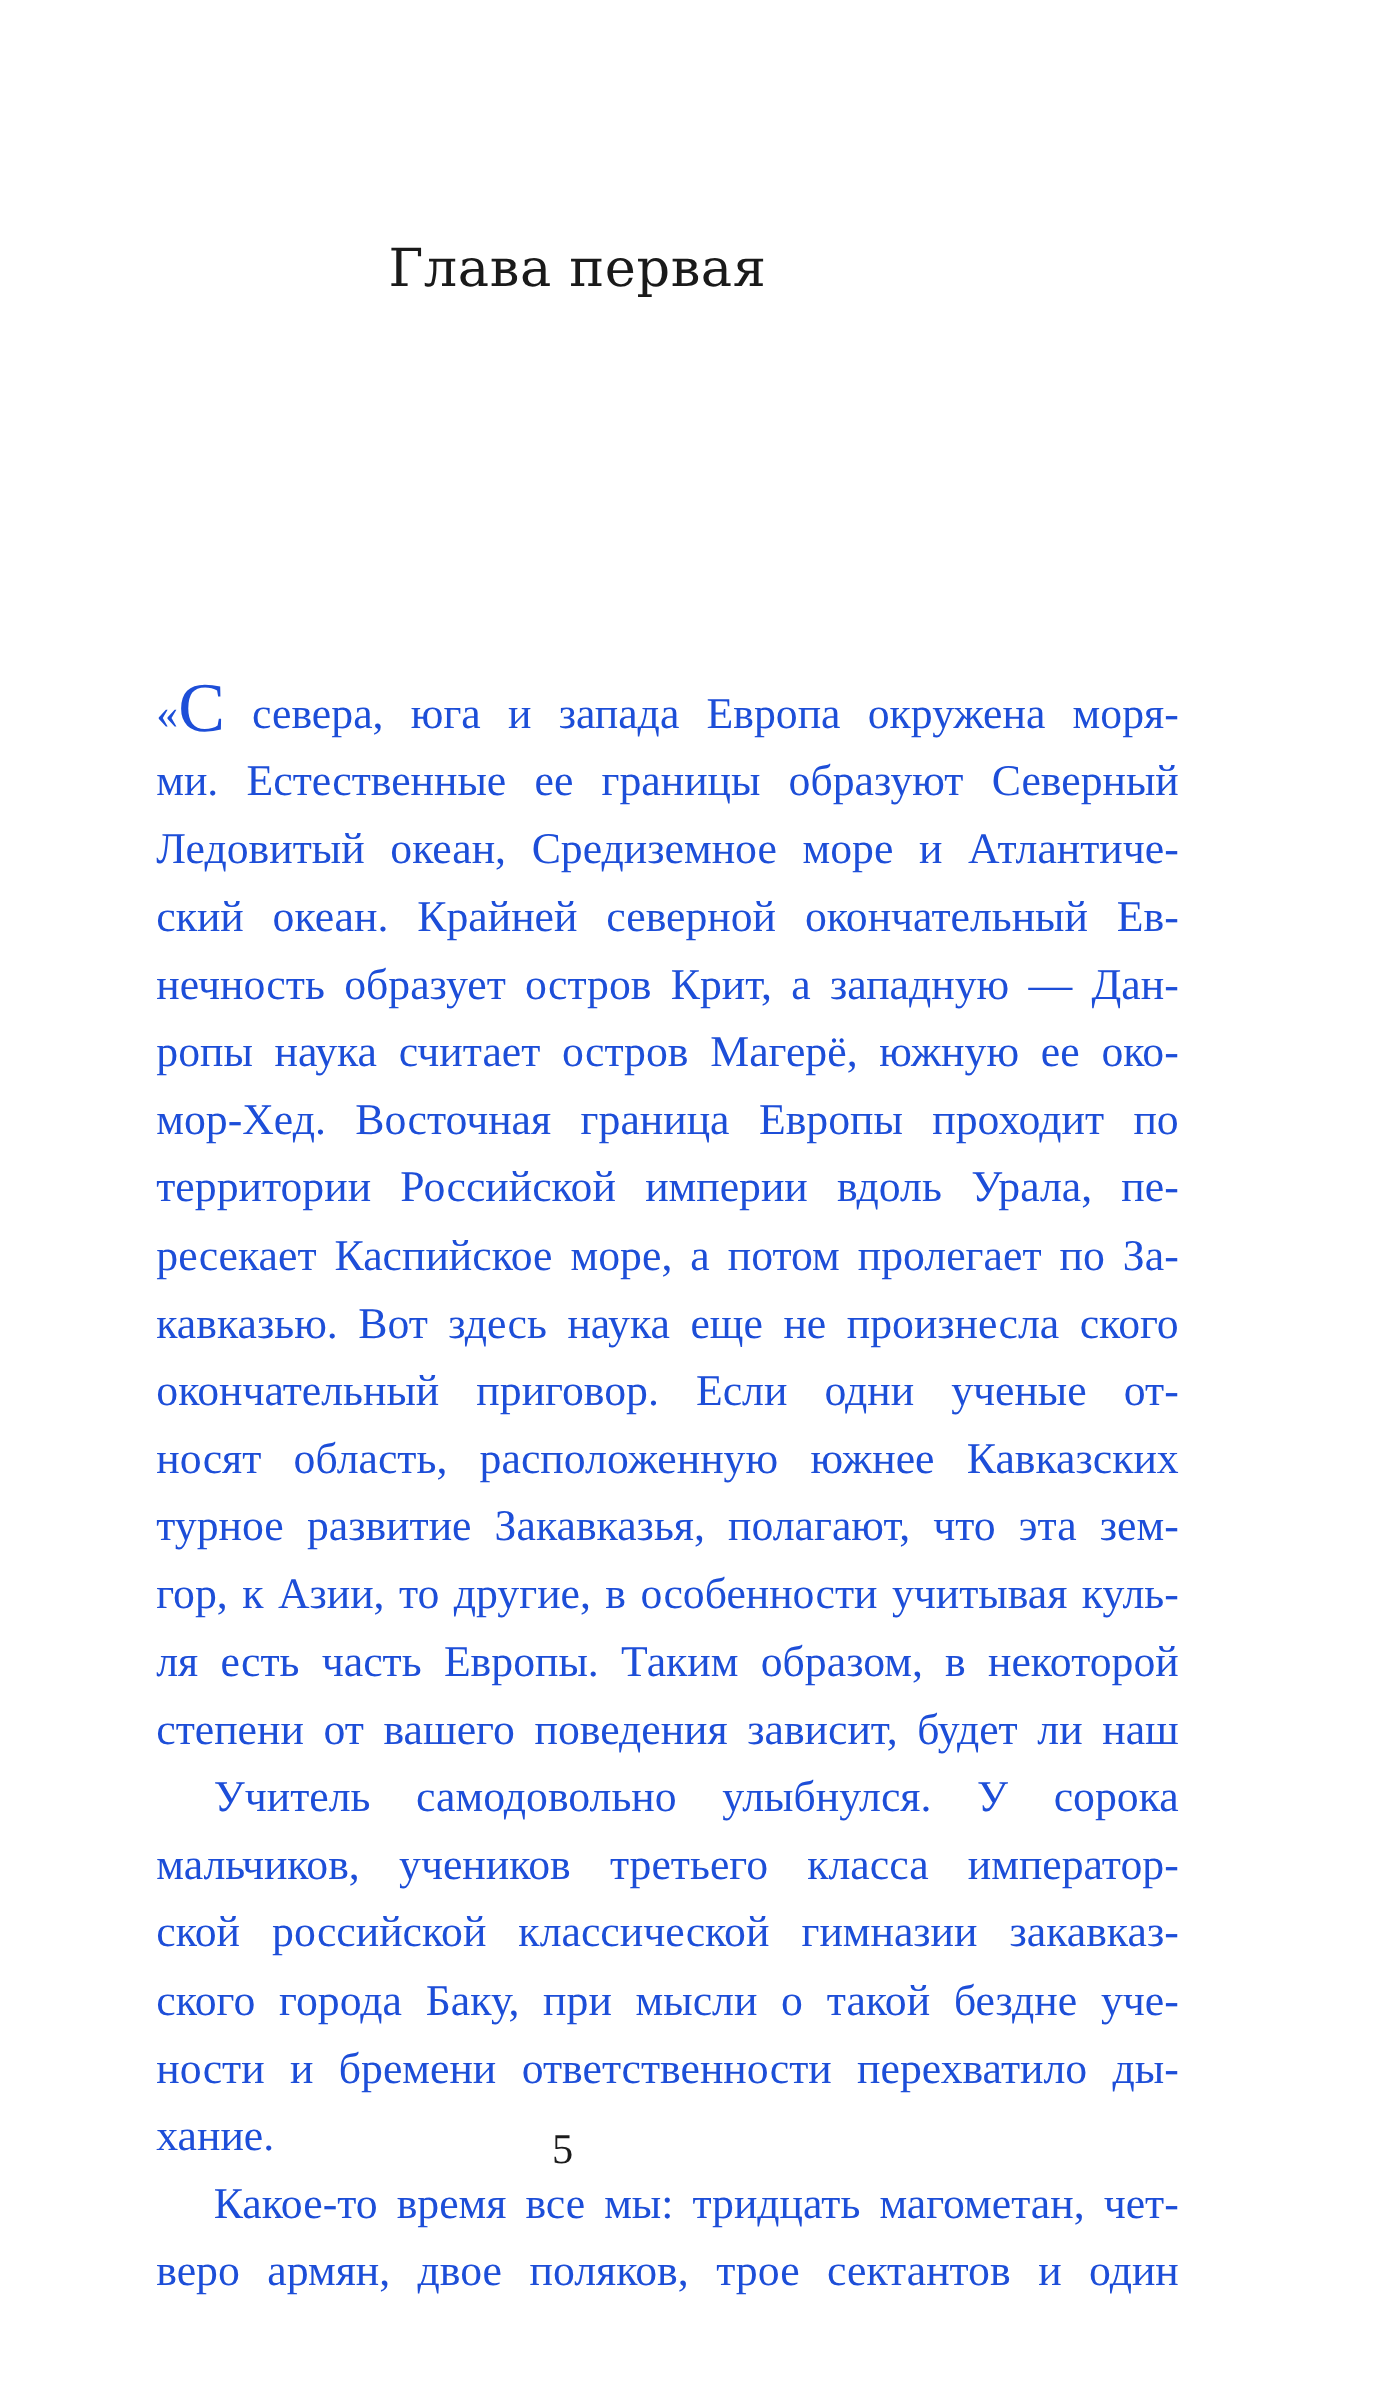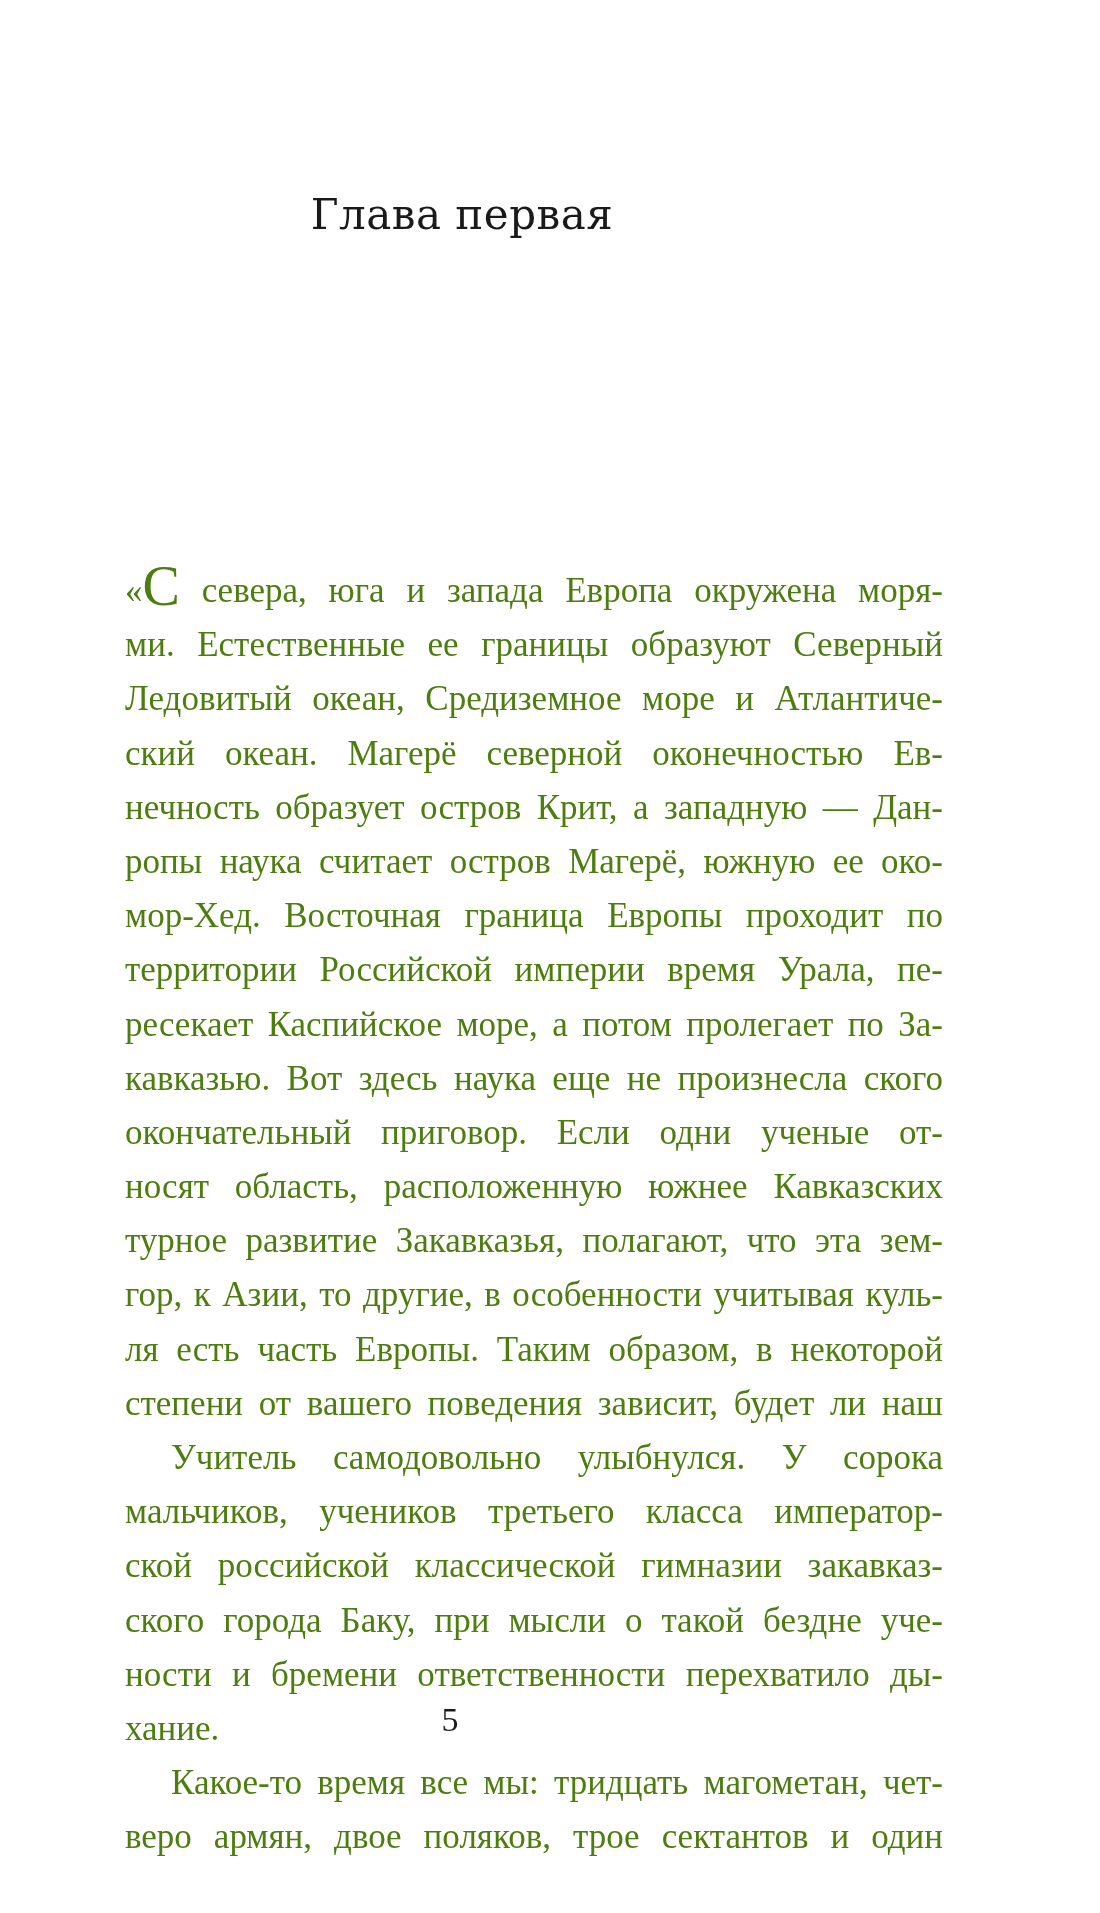--- a/index.html
+++ b/index.html
@@ -30,27 +30,27 @@
       text-align: center;
       font-family: "DejaVu Serif", "Liberation Serif", serif;
       font-size: 42px;
       font-weight: normal;
       letter-spacing: 0.5px;
       color: #1a1a1a;
       margin: 12px;
     }
     .body-text {
       position: absolute;
-      top: 564px;
+      top: 544px;
       left: 125px;
       width: 818px;
       font-family: "Liberation Serif", "DejaVu Serif", serif;
       font-size: 35px;
       line-height: 54.2px;
-      color: #4d7c0f;
+      color: #1d4ed8;
     }
     .line {
       display: block;
       height: 54.2px;
       white-space: nowrap;
       text-align: justify;
       text-align-last: justify;
       overflow: visible;
     }
     .line.last {
@@ -80,25 +80,25 @@
 
 <div class="page">
 
   <h1 class="chapter-title">Глава первая</h1>
 
   <div class="body-text">
 
     <span class="line"><span>«</span><span class="dropcap">С</span><span> севера, юга и запада Европа окружена моря-</span></span>
     <span class="line">ми. Естественные ее границы образуют Северный</span>
     <span class="line">Ледовитый океан, Средиземное море и Атлантиче-</span>
-    <span class="line">ский океан. Магерё северной оконечностью Ев-</span>
+    <span class="line">ский океан. Крайней северной окончательный Ев-</span>
     <span class="line">нечность образует остров Крит, а западную — Дан-</span>
     <span class="line">ропы наука считает остров Магерё, южную ее око-</span>
     <span class="line">мор-Хед. Восточная граница Европы проходит по</span>
-    <span class="line">территории Российской империи время Урала, пе-</span>
+    <span class="line">территории Российской империи вдоль Урала, пе-</span>
     <span class="line">ресекает Каспийское море, а потом пролегает по За-</span>
     <span class="line">кавказью. Вот здесь наука еще не произнесла ского</span>
     <span class="line">окончательный приговор. Если одни ученые от-</span>
     <span class="line">носят область, расположенную южнее Кавказских</span>
     <span class="line">турное развитие Закавказья, полагают, что эта зем-</span>
     <span class="line">гор, к Азии, то другие, в особенности учитывая куль-</span>
     <span class="line">ля есть часть Европы. Таким образом, в некоторой</span>
     <span class="line">степени от вашего поведения зависит, будет ли наш</span>
 
     <span class="line indent">Учитель самодовольно улыбнулся. У сорока</span>

